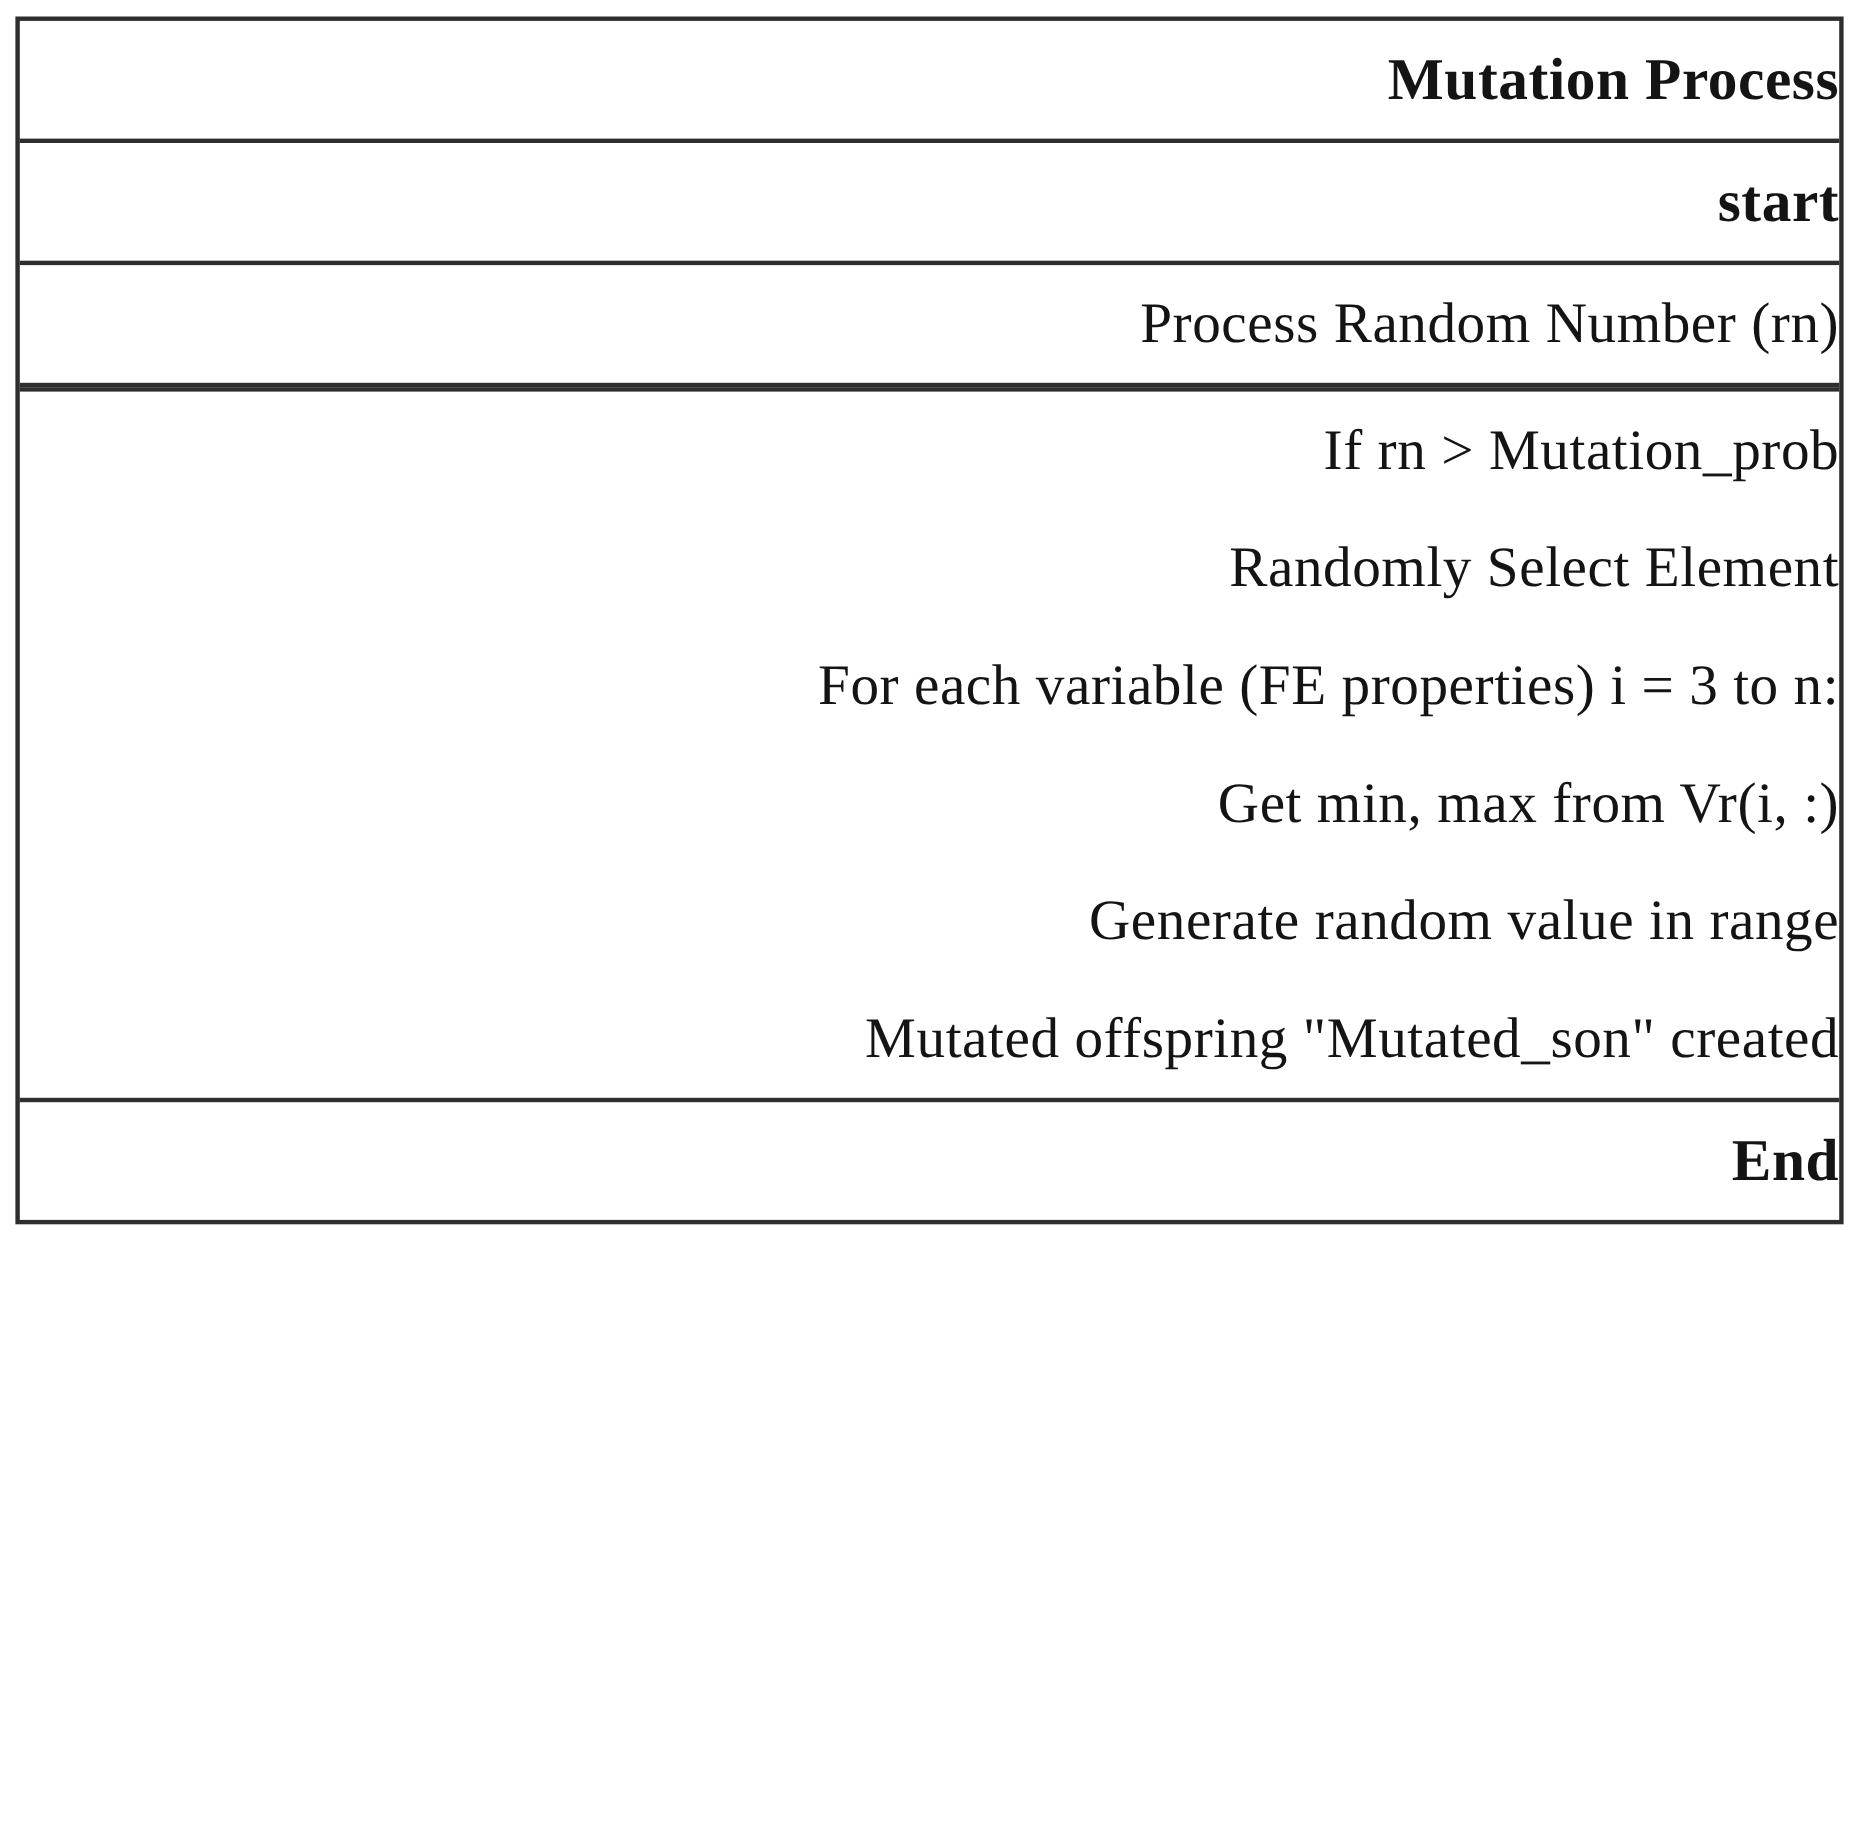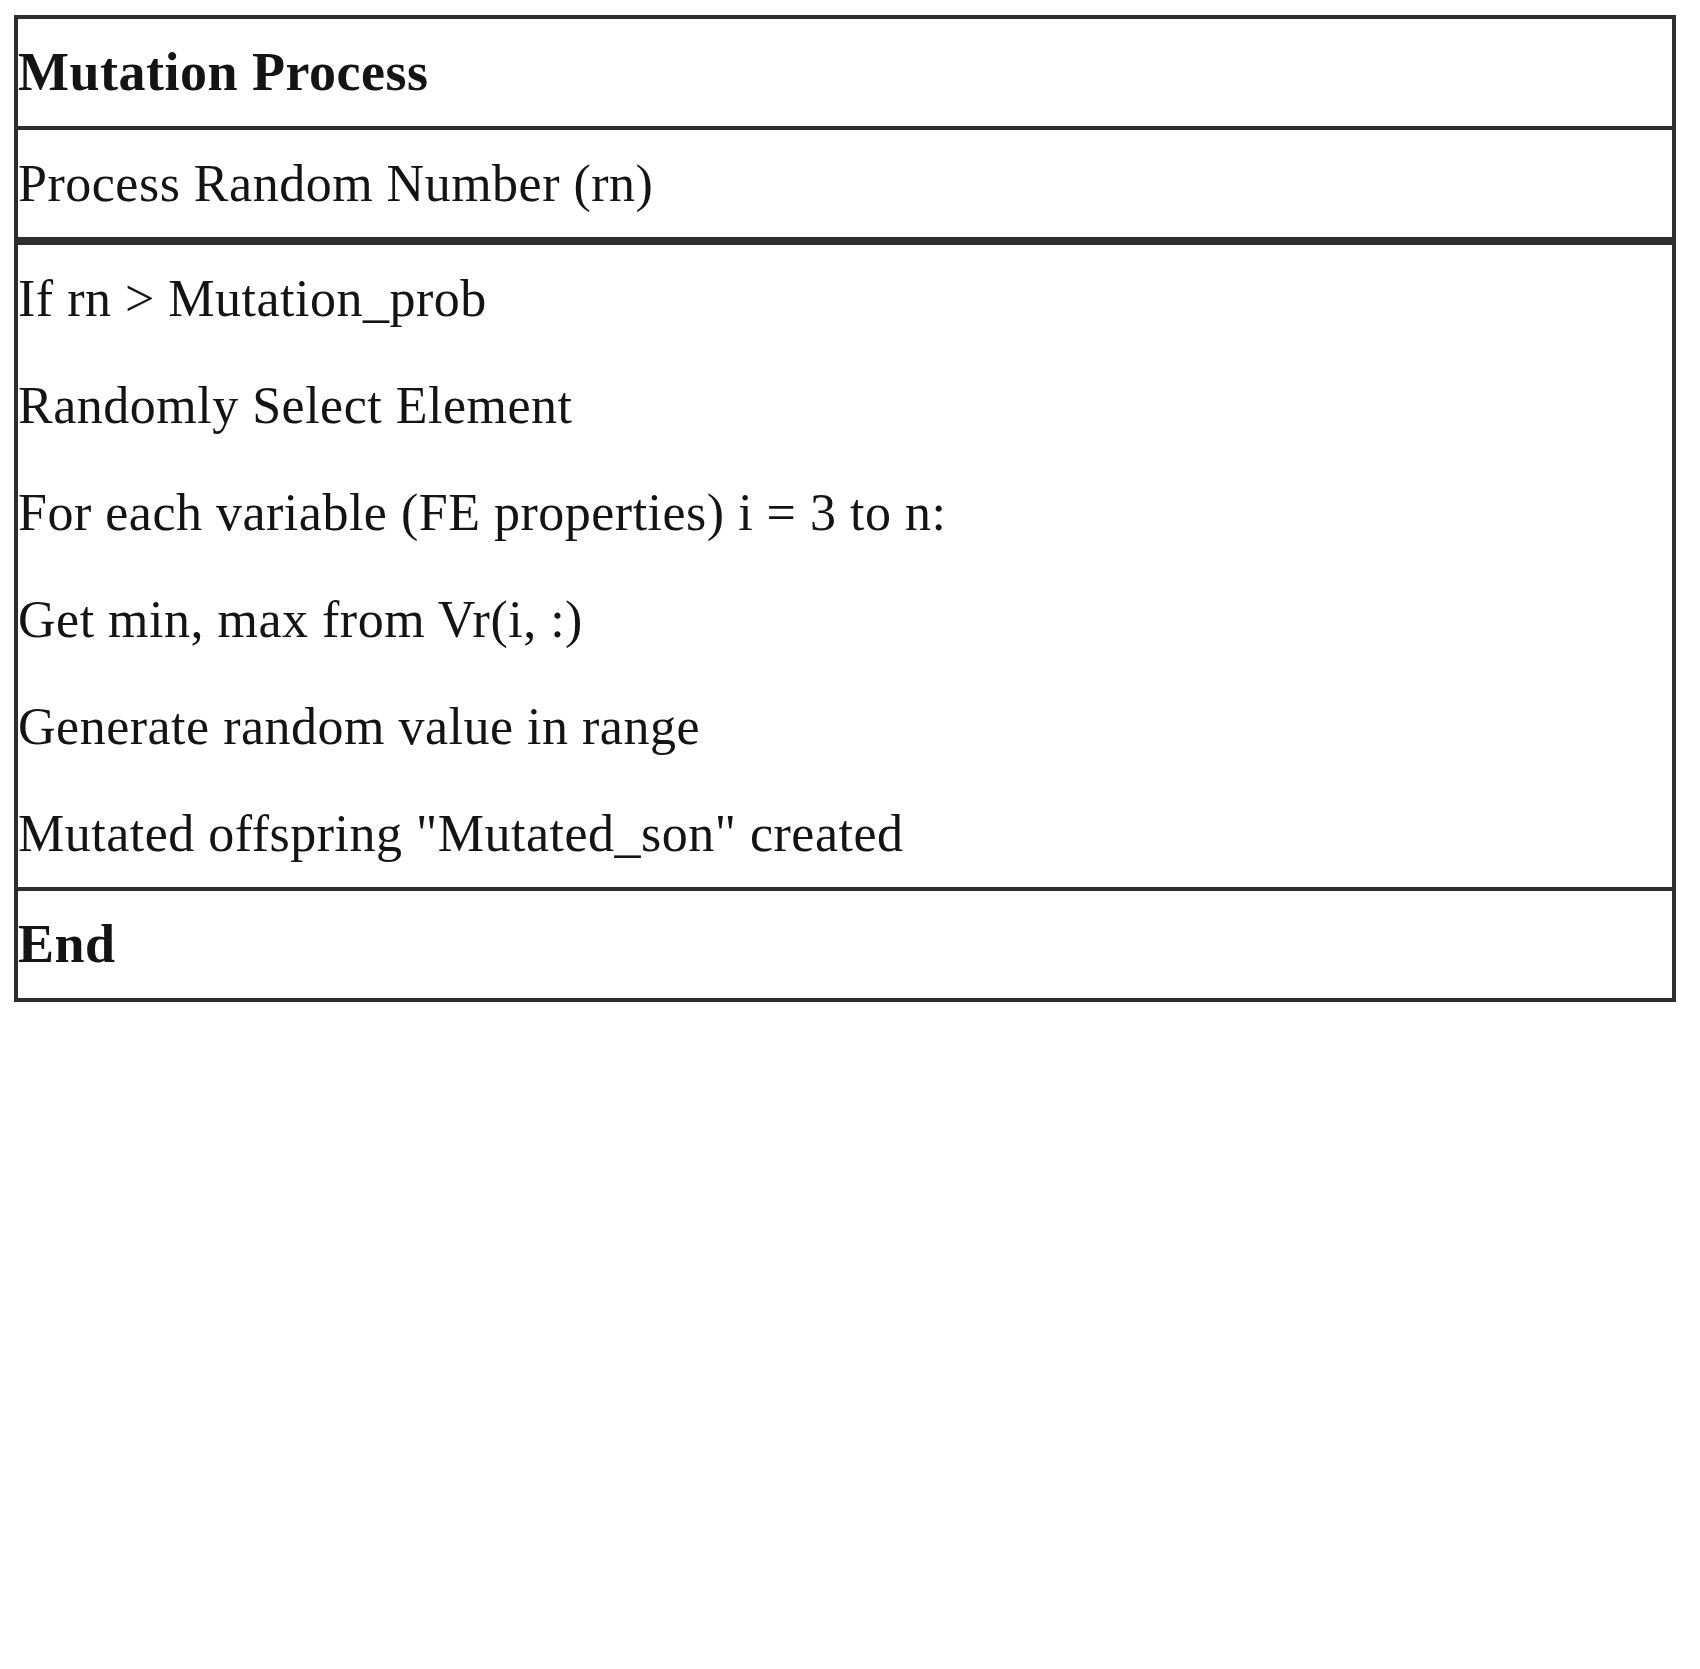--- a/index.html
+++ b/index.html
@@ -23,40 +23,43 @@
     background: #ffffff;
     box-sizing: border-box;
   }
   .row {
     border-bottom: 4px solid #2e2e2e;
   }
   .row:last-child {
     border-bottom: none;
   }
   .line {
-    text-align: left;
+    text-align: right;
     font-size: 52px;
     line-height: 107px;
     white-space: pre-wrap;
     letter-spacing: 0.5px;
   }
   .row.bold .line {
     font-weight: bold;
     font-size: 54px;
   }
 </style>
 </head>
 <body>
 
 <div class="figure">
 
   <div class="row bold">
     <div class="line">Mutation Process</div>
   </div>
 
+  <div class="row bold">
+    <div class="line">start</div>
+  </div>
 
 
   <div class="row">
     <div class="line">Process Random Number (rn)</div>
   </div>
 
   <div class="row">
   </div>
 
   <div class="row">

